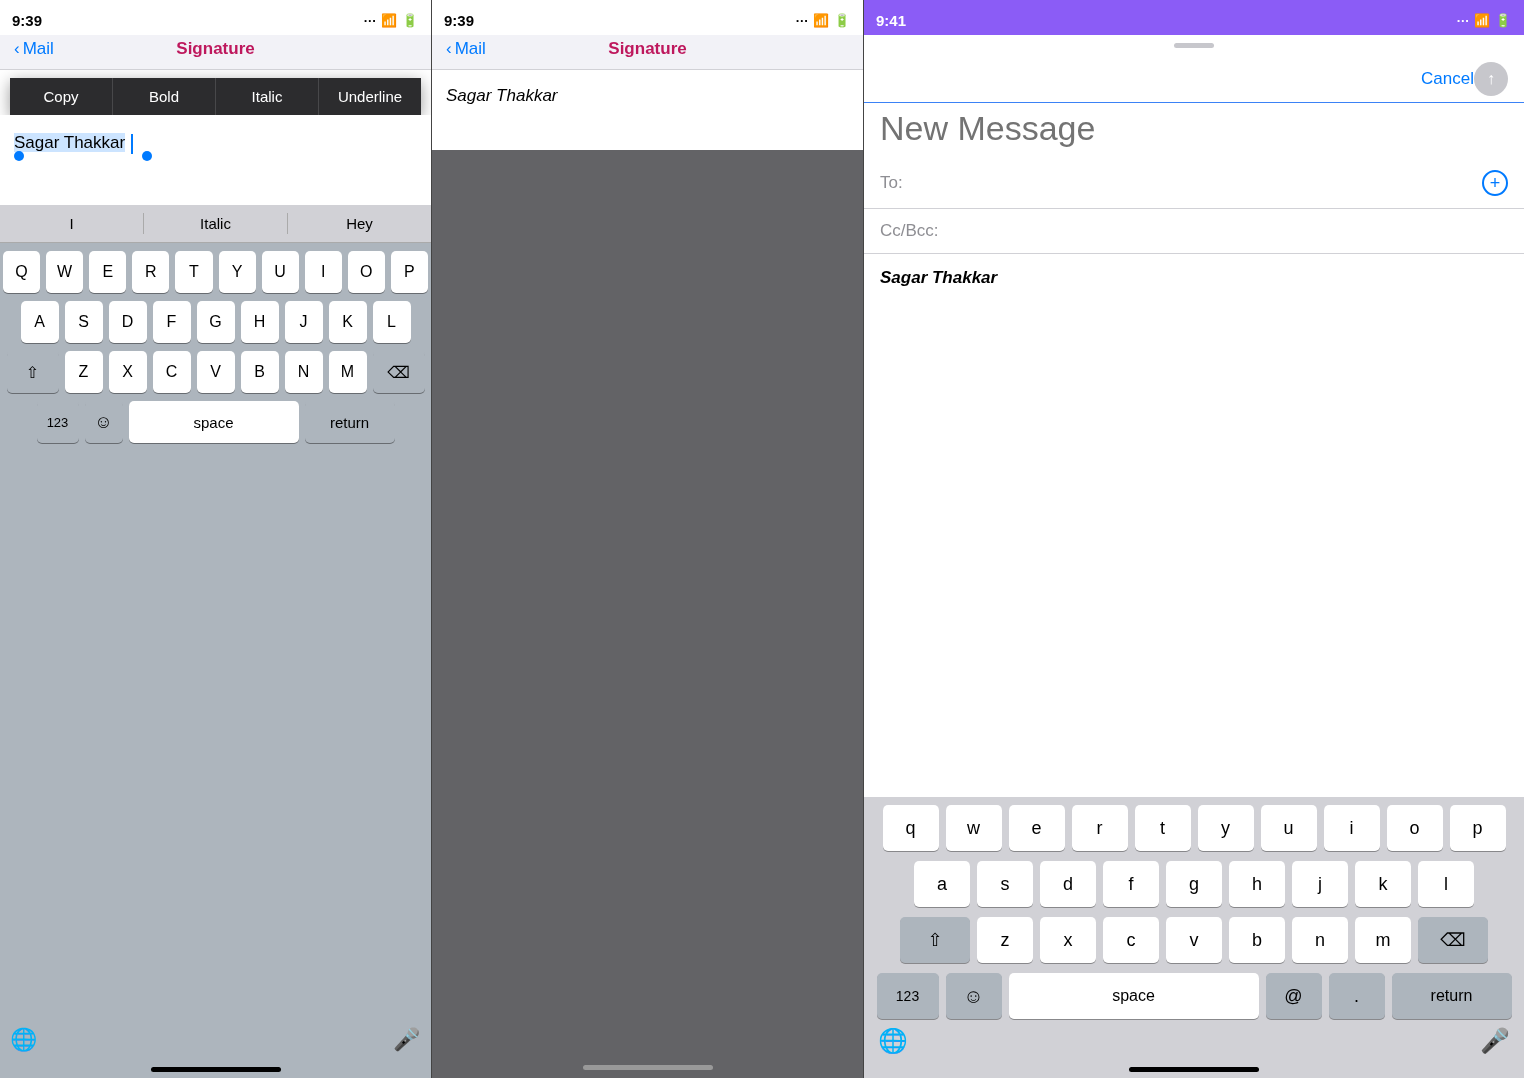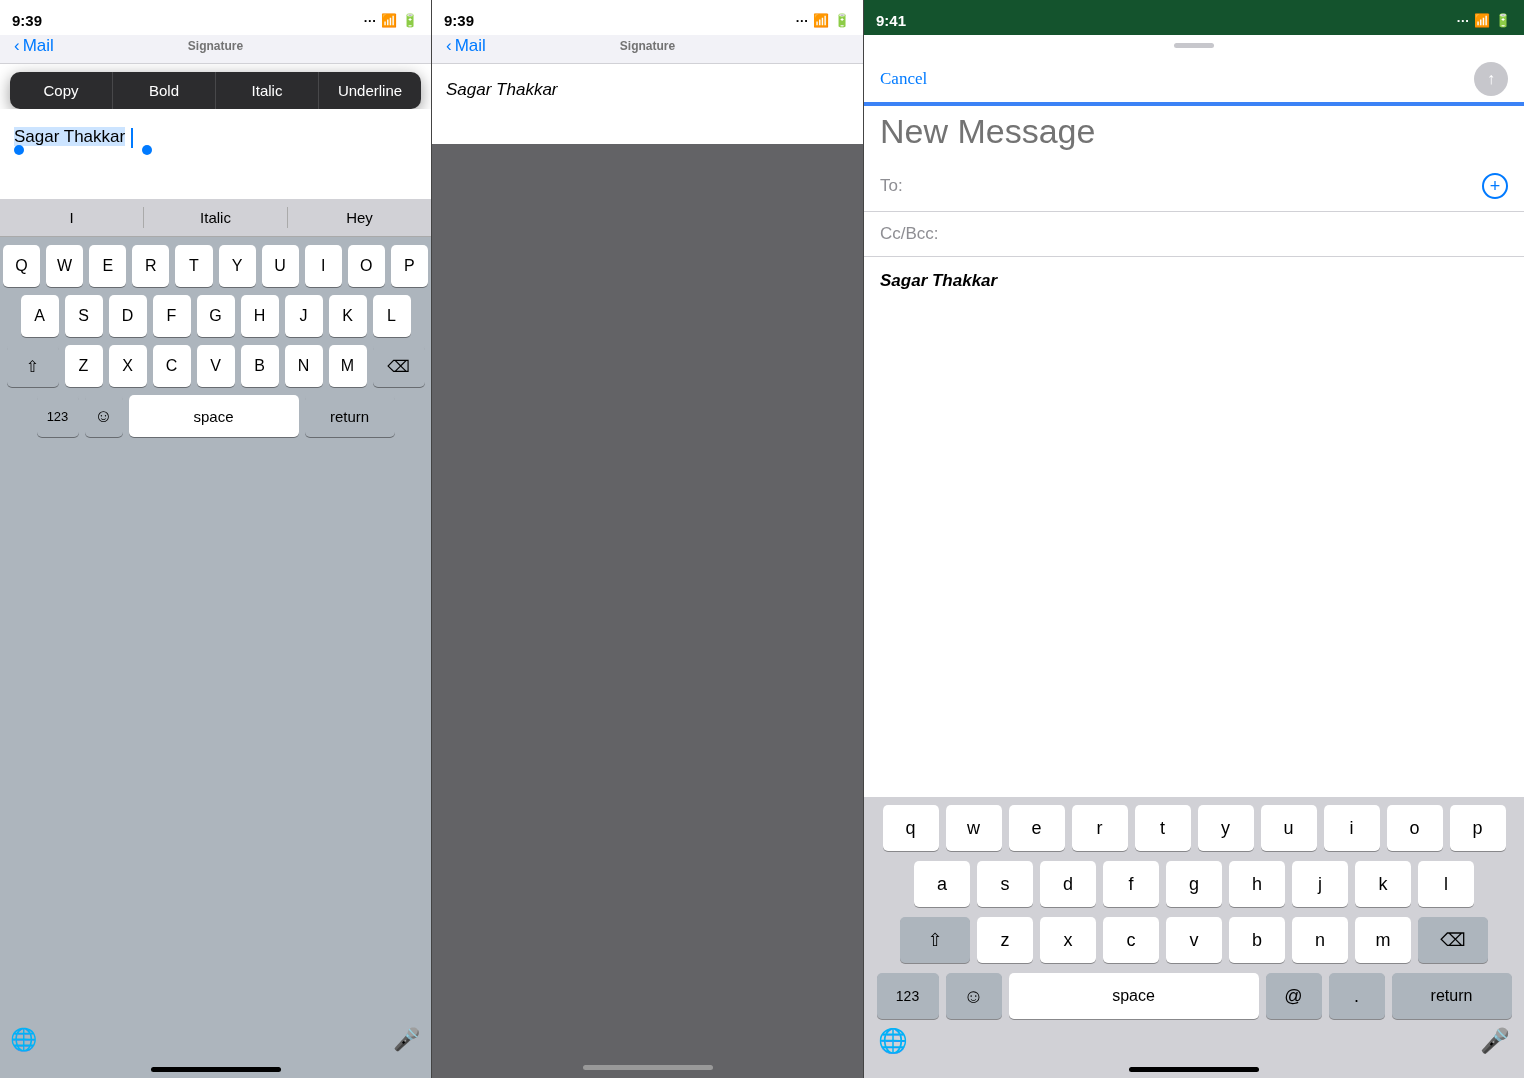--- a/index.html
+++ b/index.html
@@ -51,39 +51,39 @@
     .nav-bar-back {
       position: absolute;
       left: 14px;
       color: #007aff;
       font-size: 17px;
       display: flex;
       align-items: center;
       gap: 3px;
     }
     .nav-bar-title {
-      font-size: 12px;
+      font-size: 17px;
       font-weight: 600;
-      color: #737373;
+      color: #be185d;
     }
 
     
     .panel1 {
       width: 432px;
       flex-shrink: 0;
       border-right: 1px solid #444;
     }
     .panel1 .status-bar { background: #fff; }
     .panel1 .nav-bar { background: #f2f2f7; }
 
     
     .context-menu {
       display: flex;
       background: #2c2c2e;
-      border-radius: 10px;
+      border-radius: 0;
       margin: 8px 10px 0;
       overflow: hidden;
       box-shadow: 0 4px 16px rgba(0,0,0,0.4);
     }
     .context-menu-item {
       flex: 1;
       text-align: center;
       padding: 10px 12px;
       color: #fff;
       font-size: 15px;
@@ -232,37 +232,36 @@
     }
 
     
     .panel3 {
       width: 660px;
       flex-shrink: 0;
       display: flex;
       flex-direction: column;
     }
     .panel3 .status-bar {
-      background: #14532d;
+      background: #8b5cf6;
       color: #fff;
     }
     .panel3 .status-bar .status-bar-time { color: #fff; }
     .panel3-content {
       flex: 1;
       background: #fff;
       display: flex;
       flex-direction: column;
     }
     .compose-header {
       padding: 10px 16px 6px;
-      border-bottom: 4px solid #3b82f6;
-      display: flex;
-      justify-content: space-between;
-      align-items: center;
-      font-family: Liberation Serif, serif;
+      border-bottom: 1px solid #3b82f6;
+      display: flex;
+      justify-content: flex-end;
+      align-items: center;
     }
     .compose-cancel {
       color: #007aff;
       font-size: 17px;
     }
     .compose-send-btn {
       width: 34px;
       height: 34px;
       border-radius: 50%;
       background: #c7c7cc;

